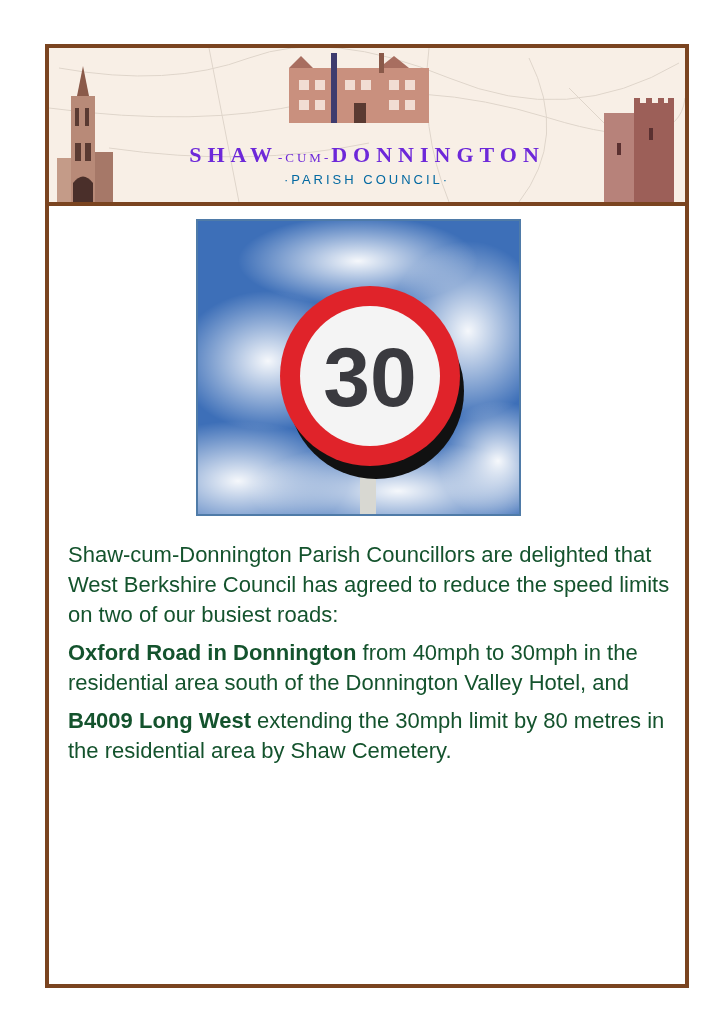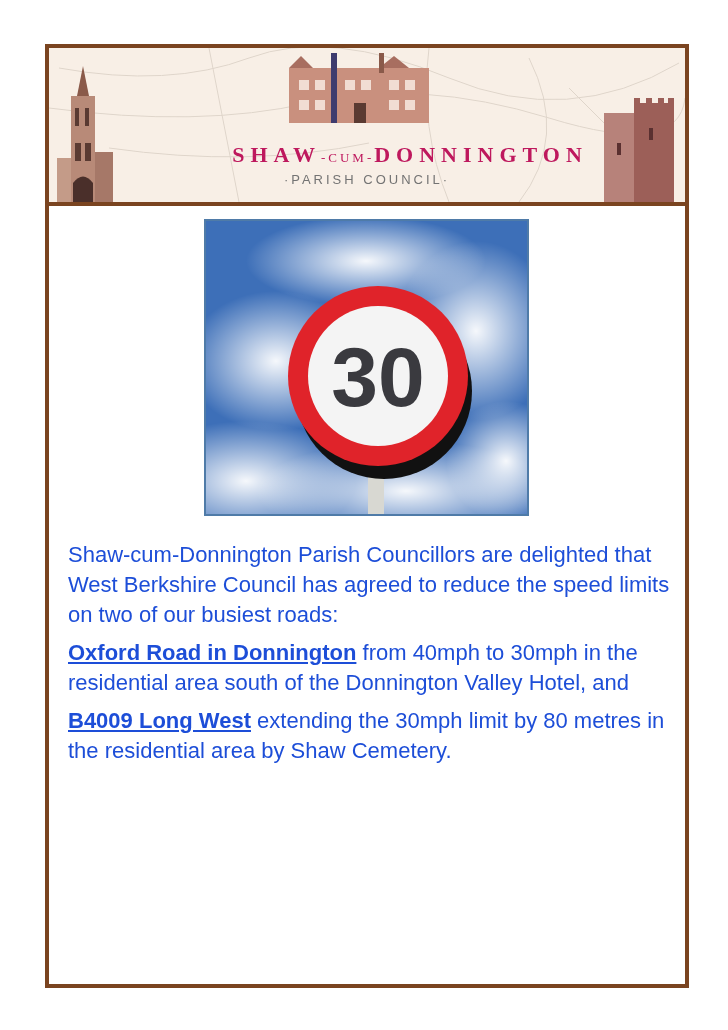--- a/index.html
+++ b/index.html
@@ -1,26 +1,26 @@
 <!DOCTYPE html>
 <html><head>
 <meta charset="utf-8">
 <style>
   html, body { margin:0; padding:0; background:#ffffff; }
   body { width:728px; height:1030px; position:relative; overflow:hidden; font-family:"Liberation Sans", "DejaVu Sans", sans-serif; }
   .frame { position:absolute; left:45px; top:44px; width:636px; height:936px; border:4px solid #7a4420; background:#fff; }
   .header { position:absolute; left:0; top:0; width:636px; height:154px; background:#f8efe6; overflow:hidden; border-bottom:4px solid #7a4420; }
   .map-lines { position:absolute; inset:0; }
-  .title-main { position:absolute; left:0; width:100%; top:94px; text-align:center; font-family:"Liberation Serif","DejaVu Serif",serif; font-weight:bold; font-size:22px; letter-spacing:6px; color:#be185d;margin-left:43px; }
+  .title-main { position:absolute; left:0; width:100%; top:94px; text-align:center; font-family:"Liberation Serif","DejaVu Serif",serif; font-weight:bold; font-size:22px; letter-spacing:6px; color:#6d28d9; }
   .title-main .small { font-size:13px; letter-spacing:3px; font-weight:normal; }
-  .title-sub { position:absolute; left:0; width:100%; top:124px; text-align:center; font-family:"Liberation Sans","DejaVu Sans",sans-serif; font-size:13px; letter-spacing:3px; color:#737373; }
-  .photo { position:absolute; left:155px; top:171px; width:321px; height:293px; border:2px solid #4f7ba8; overflow:hidden; background:#3d6fb8; }
-  .content { position:absolute; left:19px; top:492px; width:605px; font-family:"Liberation Sans","DejaVu Sans",sans-serif; font-size:22px; line-height:30px; color:#1d4ed8; }
+  .title-sub { position:absolute; left:0; width:100%; top:124px; text-align:center; font-family:"Liberation Sans","DejaVu Sans",sans-serif; font-size:13px; letter-spacing:3px; color:#0369a1; }
+  .photo { position:absolute; left:147px; top:171px; width:321px; height:293px; border:2px solid #4f7ba8; overflow:hidden; background:#3d6fb8; }
+  .content { position:absolute; left:19px; top:492px; width:605px; font-family:"Liberation Sans","DejaVu Sans",sans-serif; font-size:22px; line-height:30px; color:#14532d; }
   .content p { margin:0 0 8px 0; }
-  .content b { font-weight:bold;text-decoration:underline; }
+  .content b { font-weight:bold; }
 </style>
 </head>
 <body>
 
 <div class="frame">
 
   <div class="header">
     <svg class="map-lines" width="636" height="154">
       <g stroke="#d9cfc4" stroke-width="1" fill="none" opacity="0.8">
         <path d="M10 20 Q120 40 200 10 T400 30 T630 15"></path>

